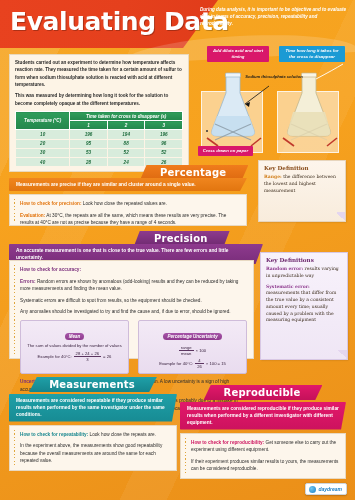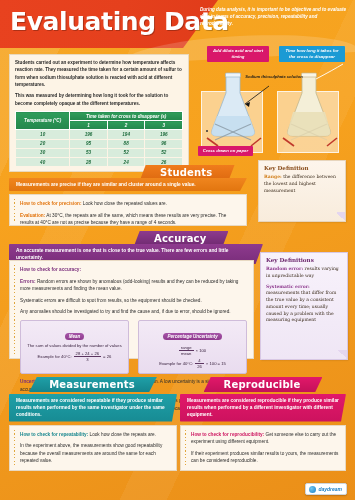--- a/index.html
+++ b/index.html
@@ -271,21 +271,21 @@
       <line x1="76" y1="40" x2="52" y2="58" stroke="#111" stroke-width="0.8"></line>
       <polygon points="52,58 57,56 56,61" fill="#111"></polygon>
     </svg>
 
     <div class="lbl-dark" style="left:52px; top:28px; width:58px;">Sodium thiosulphate solution</div>
     <div class="tag tag-pink" style="left:5px; top:100px; width:55px;">Cross drawn on paper</div>
   </div>
 
   <div style="position:absolute; left:0; top:168px; width:355px;">
     <div style="position:absolute; left:140px; top:-6px;">
-      <div class="banner banner-orange">Students</div>
+      <div class="banner banner-orange">Percentage</div>
     </div>
     <div class="strip strip-orange strip-cut-r" style="position:absolute; left:9px; top:10px; width:238px;">Measurements are precise if they are similar and cluster around a single value.</div>
     <div class="panel" style="position:absolute; left:9px; top:26px; width:238px; height:32px;">
       <div class="panel-body">
         <div class="ptext mb">
           <span class="lead-orange">How to check for precision:</span><span> Look how close the repeated values are.</span>
         </div>
         <div class="ptext">
           <span class="lead-orange">Evaluation:</span><span> At 30°C, the repeats are all the same, which means these results are very precise. The results at 40°C are not as precise because they have a range of 4 seconds.</span>
         </div>
@@ -295,21 +295,21 @@
       <div class="note-title">Key Definition</div>
       <div class="note-text">
         <span class="note-key">Range:</span><span> the difference between the lowest and highest measurement</span>
       </div>
       <div class="dogear"></div>
     </div>
   </div>
 
   <div style="position:absolute; left:0; top:228px; width:355px;">
     <div style="position:absolute; left:134px; top:0px;">
-      <div class="banner banner-purple">Accuracy</div>
+      <div class="banner banner-purple">Precision</div>
     </div>
     <div class="strip strip-purple strip-cut-r" style="position:absolute; left:9px; top:16px; width:254px;">An accurate measurement is one that is close to the true value. There are few errors and little uncertainty.</div>
 
     <div class="panel" style="position:absolute; left:9px; top:32px; width:245px; height:99px;">
       <div class="panel-body">
         <div class="ptext mb"><span class="lead-purple">How to check for accuracy:</span></div>
         <div class="ptext mb">
           <span class="lead-purple">Errors:</span><span> Random errors are shown by anomalous (odd-looking) results and they can be reduced by taking more measurements and finding the mean value.</span>
         </div>
         <div class="ptext mb">Systematic errors are difficult to spot from results, so the equipment should be checked.</div>
@@ -379,21 +379,21 @@
       <div class="panel" style="margin-top:3px; height:46px;">
         <div class="panel-body">
           <div class="ptext mb">
             <span class="lead-teal">How to check for repeatability:</span><span> Look how close the repeats are.</span>
           </div>
           <div class="ptext">In the experiment above, the measurements show good repeatability because the overall measurements are around the same for each repeated value.</div>
         </div>
       </div>
     </div>
 
-    <div style="position:absolute; left:180px; top:0; width:166px;">
+    <div style="position:absolute; left:180px; top:8px; width:166px;">
       <div class="banner-row">
         <div class="banner banner-pink">Reproducible</div>
       </div>
       <div class="strip strip-pink strip-cut-r" style="margin-top:2px;">Measurements are considered reproducible if they produce similar results when performed by a different investigator with different equipment.</div>
       <div class="panel" style="margin-top:3px; height:46px;">
         <div class="panel-body">
           <div class="ptext mb">
             <span class="lead-pink">How to check for reproducibility:</span><span> Get someone else to carry out the experiment using different equipment.</span>
           </div>
           <div class="ptext">If their experiment produces similar results to yours, the measurements can be considered reproducible.</div>

